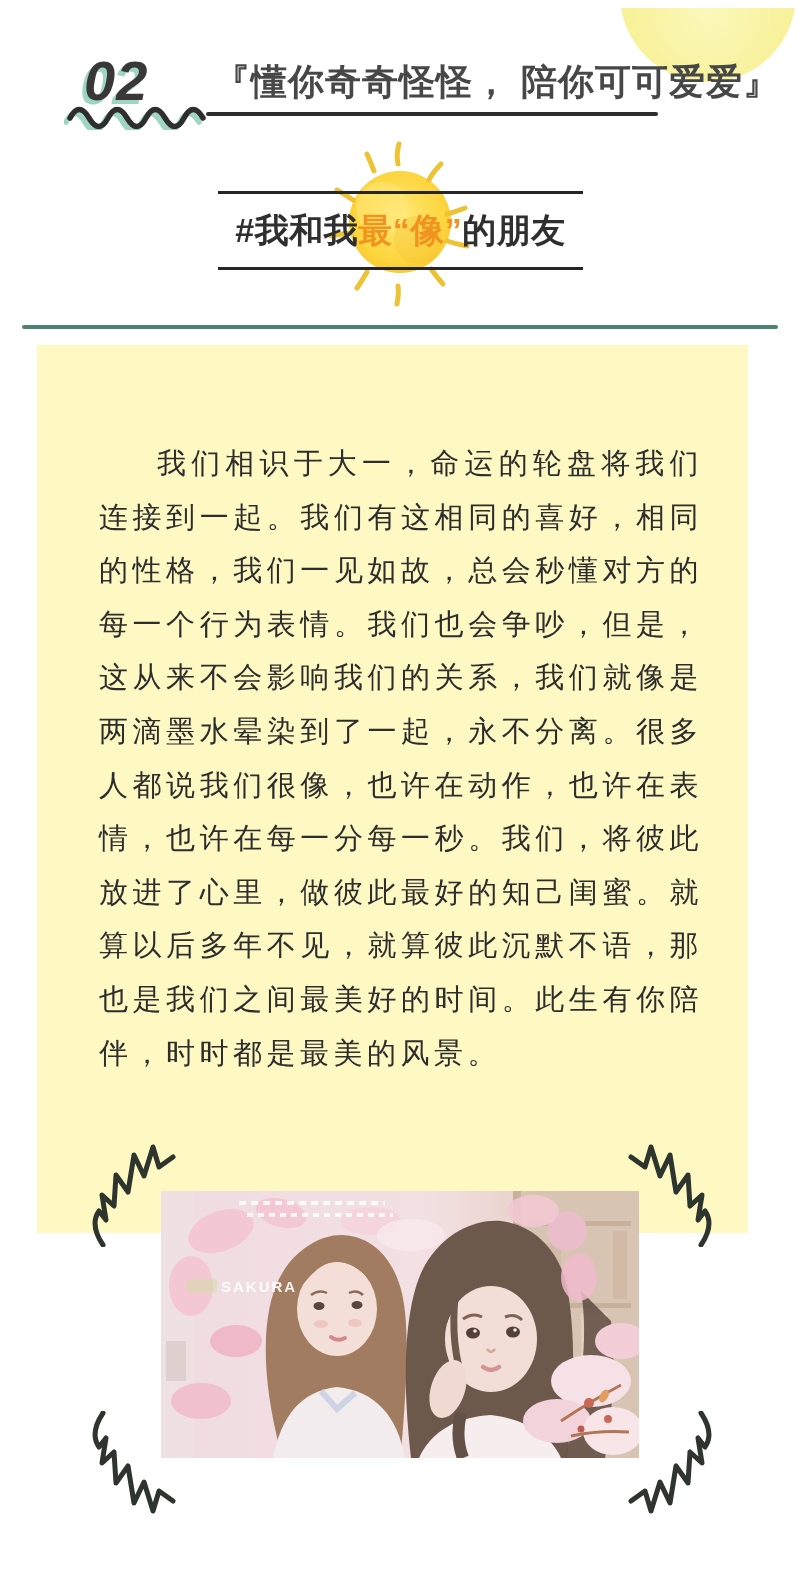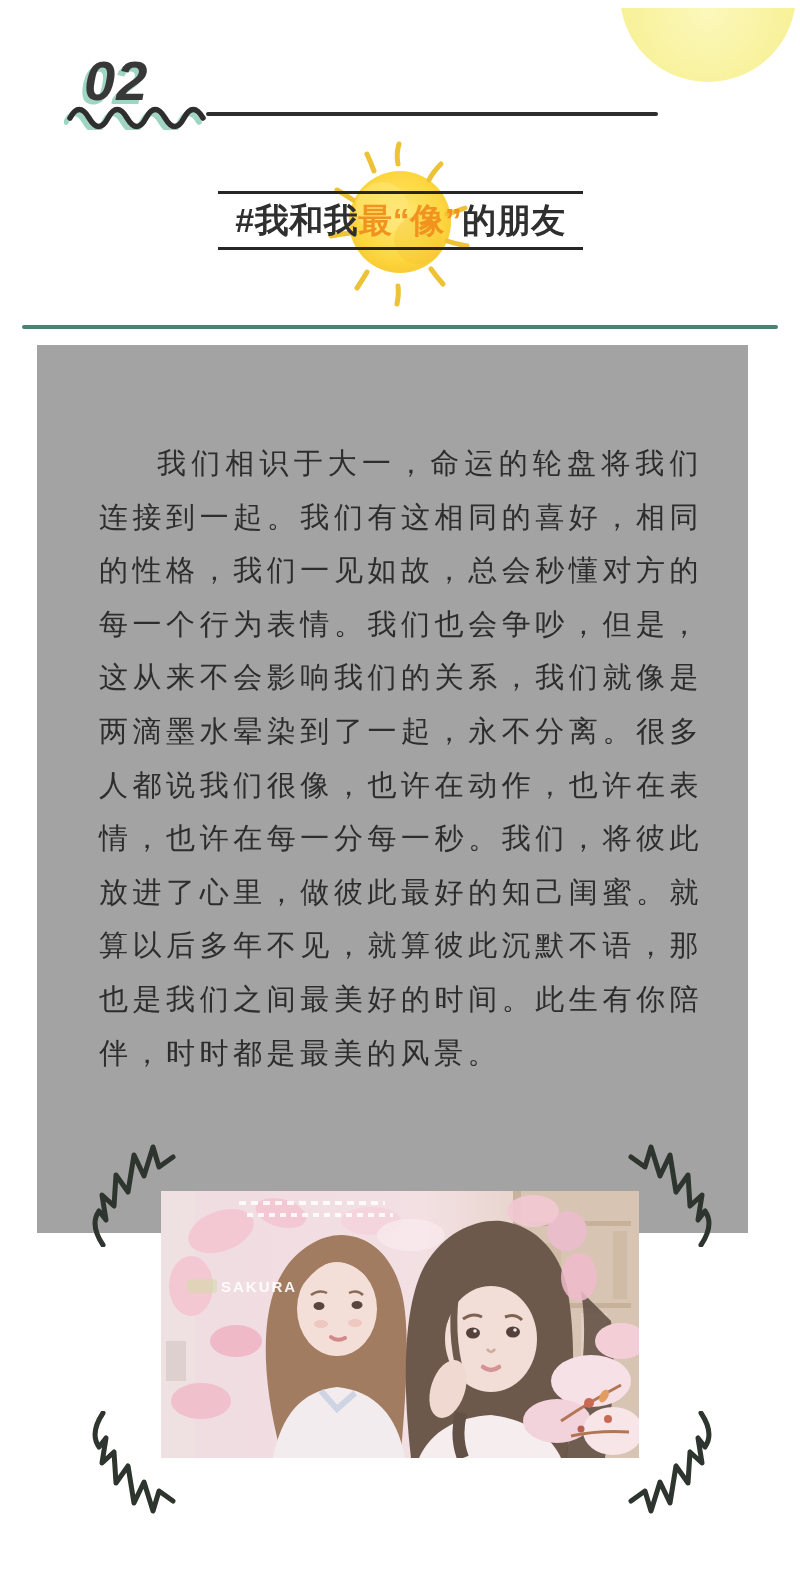--- a/index.html
+++ b/index.html
@@ -50,21 +50,21 @@
     color: #474747;
     letter-spacing: 1px;
     white-space: nowrap;
   }
 
   
   .sun-wrap { position: absolute; left: 315px; top: 130px; z-index: 1; }
   .hashtag-banner {
     position: absolute;
     left: 218px; top: 183px;
-    width: 365px; height: 59px;
+    width: 365px; height: 79px;
     border-top: 3px solid #262626;
     border-bottom: 3px solid #262626;
     z-index: 2;
     display: flex;
     align-items: center;
     justify-content: center;
   }
   .hashtag-text {
     font-size: 34px;
     font-weight: 800;
@@ -81,21 +81,21 @@
     width: 756px; height: 4px;
     background: #4d8270;
     border-radius: 2px;
   }
 
   
   .content-card {
     position: absolute;
     left: 37px; top: 337px;
     width: 711px; height: 888px;
-    background: #a3a3a3;
+    background: #fef9c3;
   }
   .article-paragraph {
     position: absolute;
     left: 62px; top: 92px;
     width: 604px;
     font-size: 29px;
     font-weight: 500;
     color: #2d2d2d;
     line-height: 53.6px;
     letter-spacing: 4.5px;
@@ -125,20 +125,21 @@
   <div class="corner-circle"></div>
 
   <div class="section-number">02</div>
 
   <svg class="squiggle" width="150" height="36" viewBox="0 0 150 36">
     <path d="M6,24 q9,-17 19,0 t19,0 t19,0 t19,0 t19,0 t19,0 t19,0" fill="none" stroke="#9fd6c3" stroke-width="5.5" stroke-linecap="round" transform="translate(-4,4)"></path>
     <path d="M6,24 q9,-17 19,0 t19,0 t19,0 t19,0 t19,0 t19,0 t19,0" fill="none" stroke="#2e2e2e" stroke-width="5.5" stroke-linecap="round"></path>
   </svg>
 
   <div class="header-rule"></div>
+  <div class="section-title">『懂你奇奇怪怪， 陪你可可爱爱』</div>
 
   <div class="sun-wrap">
     <svg width="170" height="172" viewBox="0 0 170 172">
       <defs>
         <radialGradient id="sg" cx="0.5" cy="0.45" r="0.62">
           <stop offset="0" stop-color="#ffe978"></stop>
           <stop offset="0.7" stop-color="#fdd53e"></stop>
           <stop offset="1" stop-color="#f5c52c"></stop>
         </radialGradient>
       </defs>

